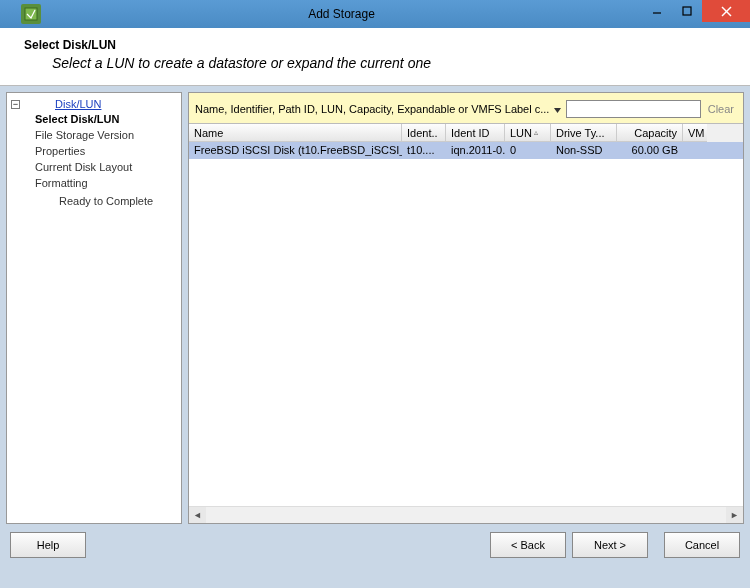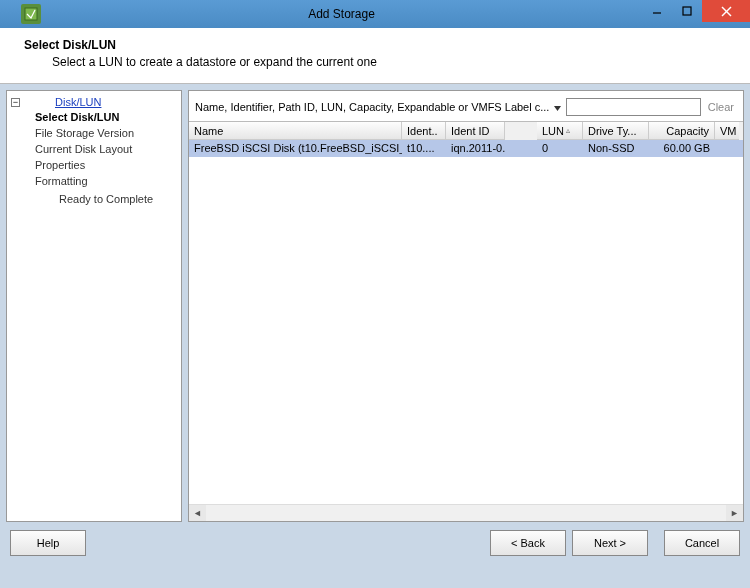--- a/index.html
+++ b/index.html
@@ -45,22 +45,23 @@
   .header-section {
     background: #fff;
     padding: 10px 18px 14px 24px;
     border-bottom: 1px solid #bbb;
   }
   .header-section h1 {
     font-size: 12px; font-weight: bold;
     margin-bottom: 3px;
   }
   .header-section .sub {
-    font-size: 12px;
+    font-size: 14px;
     margin-left: 28px;
+    font-style: italic;
   }
   .main {
     display: flex;
     padding: 6px 6px 0 6px;
     gap: 6px;
     height: 438px;
   }
   .nav {
     width: 176px;
     background: #fff;
@@ -71,21 +72,21 @@
   .nav .tree-row { display:flex; align-items:center; gap:3px; margin-bottom:1px;}
   .nav .minus {
     width:9px;height:9px;border:1px solid #7a7a7a;display:inline-flex;align-items:center;justify-content:center;font-size:9px;line-height:1;
   }
   .nav a.top { color:#1a3fbf; text-decoration:underline;padding-left:32px; }
   .nav .child { margin-left: 24px; line-height:16px; color:#333;}
   .nav .child.bold { font-weight:bold; color:#000;}
   .nav .ready { margin-left:0; margin-top:4px; color:#333;padding-left:48px;}
   .content {
     flex: 1;
-    background:#ffffff;
+    background:#fef9c3;
     border:1px solid #999;
     display:flex;flex-direction:column;
     overflow:hidden;
   }
   .filterbar {
     display:flex;align-items:center;
     padding: 7px 6px 5px 6px;
     gap:4px;
     font-size:11px;
   }
@@ -120,21 +121,21 @@
   .tr.selected { background:#b6c7e8;}
   .td {
     padding:2px 5px;
     white-space:nowrap;
     overflow:hidden;
     height:17px;
   }
   .col-name{width:213px;}
   .col-ident{width:44px;}
   .col-path{width:59px;}
-  .col-lun{width:46px;margin-left:32px;}
+  .col-lun{width:46px;}
   .col-drive{width:66px;}
   .col-cap{width:66px;text-align:right;}
   .col-vm{width:24px;}
   .th.col-cap{justify-content:flex-end;}
   .spacer{flex:1; background:#fff;}
   .hscroll {
     height:17px;
     background:#f0f0f0;
     border-top:1px solid #ddd;
     display:flex;align-items:center;
@@ -198,22 +199,22 @@
 </div>
 
 <div class="main">
   <div class="nav">
     <div class="tree-row">
       <span class="minus">−</span>
       <a href="#" class="top">Disk/LUN</a>
     </div>
     <div class="child bold">Select Disk/LUN</div>
     <div class="child">File Storage Version</div>
+    <div class="child">Properties</div>
     <div class="child">Current Disk Layout</div>
-    <div class="child">Properties</div>
     <div class="child">Formatting</div>
     <div class="ready">Ready to Complete</div>
   </div>
 
   <div class="content">
     <div class="filterbar">
       <span class="label">Name, Identifier, Path ID, LUN, Capacity, Expandable or VMFS Label c...</span>
       <span class="drop"><svg width="9" height="9">
             <path d="M1 2 L4.5 7 L8 2 Z" fill="#333"></path>
           </svg></span>

